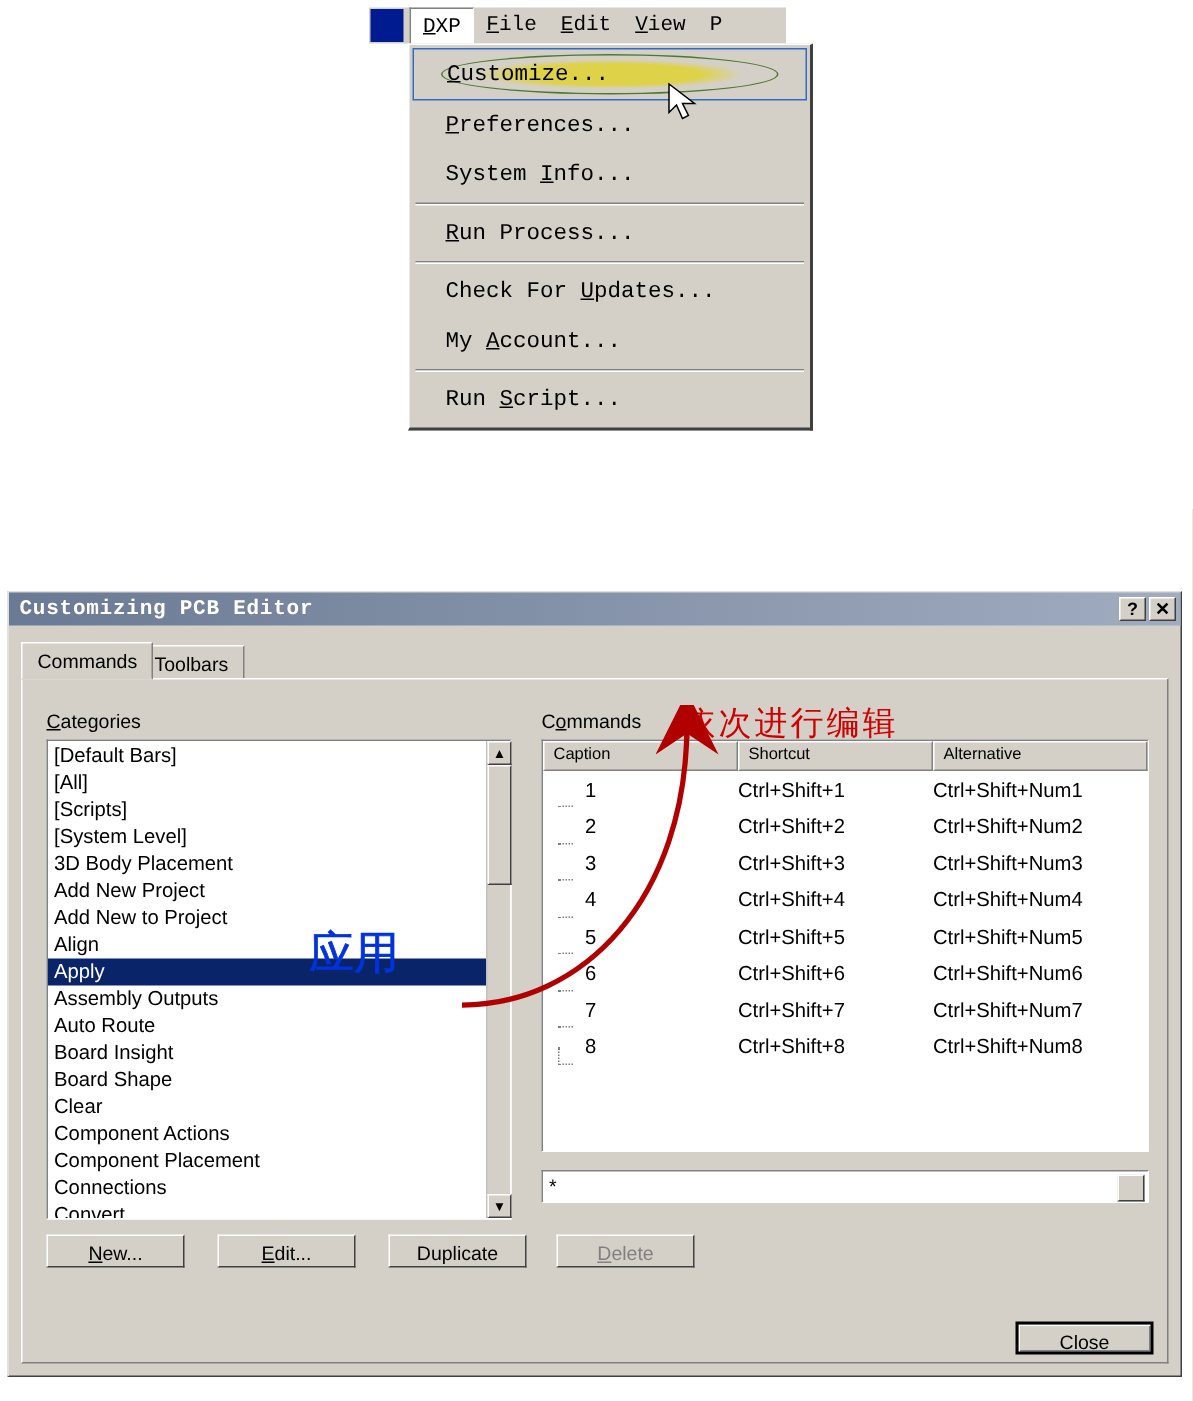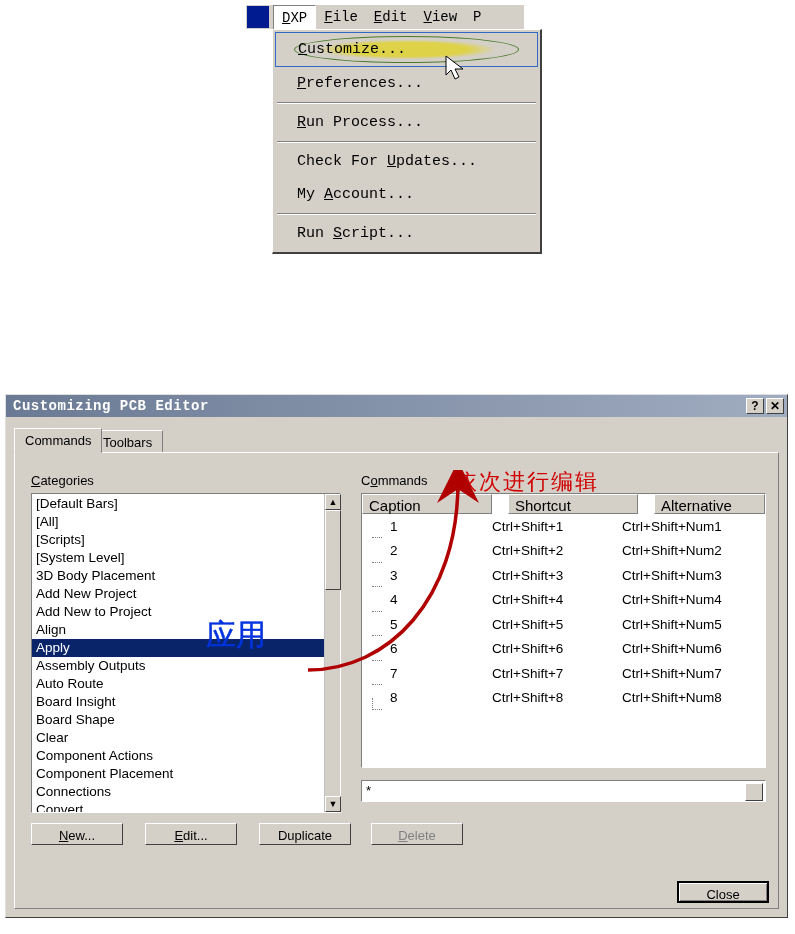--- a/index.html
+++ b/index.html
@@ -237,22 +237,21 @@
       width: 405px; height: 275px;
       border-top: 1px solid #808080;
       border-left: 1px solid #808080;
       border-right: 1px solid #fff;
       border-bottom: 1px solid #fff;
       background: #fff;
     }
     .cmd-header {
       display: flex;
       height: 20px;
-      font-size: 15px;
-      gap: 16px;
+      font-size: 11px;
     }
     .cmd-header-cell {
       background: #d4d0c8;
       border-top: 1px solid #fff; border-left: 1px solid #fff;
       border-right: 1px solid #808080; border-bottom: 1px solid #808080;
       padding: 2px 6px;
     }
     .col-cap { width: 130px; }
     .col-sc  { width: 130px; }
     .col-alt { flex: 1; }
@@ -350,20 +349,21 @@
     <div class="menubar-item monospace"><span class="ul">F</span>ile</div>
     <div class="menubar-item monospace"><span class="ul">E</span>dit</div>
     <div class="menubar-item monospace"><span class="ul">V</span>iew</div>
     <div class="menubar-item monospace">P</div>
   </div>
 </div>
 
 <div class="dropdown" id="dropdown">
     <div class="dropdown-item monospace highlighted"><span><span class="ul">C</span>ustomize...</span></div>
     <div class="dropdown-item monospace"><span><span class="ul">P</span>references...</span></div>
+    <div class="dropdown-item monospace"><span>System <span class="ul">I</span>nfo...</span></div>
     <div class="dropdown-sep"></div>
     <div class="dropdown-item monospace"><span><span class="ul">R</span>un Process...</span></div>
     <div class="dropdown-sep"></div>
     <div class="dropdown-item monospace"><span>Check For <span class="ul">U</span>pdates...</span></div>
     <div class="dropdown-item monospace"><span>My <span class="ul">A</span>ccount...</span></div>
     <div class="dropdown-sep"></div>
     <div class="dropdown-item monospace"><span>Run <span class="ul">S</span>cript...</span></div>
   </div>
 
 <svg class="cursor-arrow" width="26" height="28">

